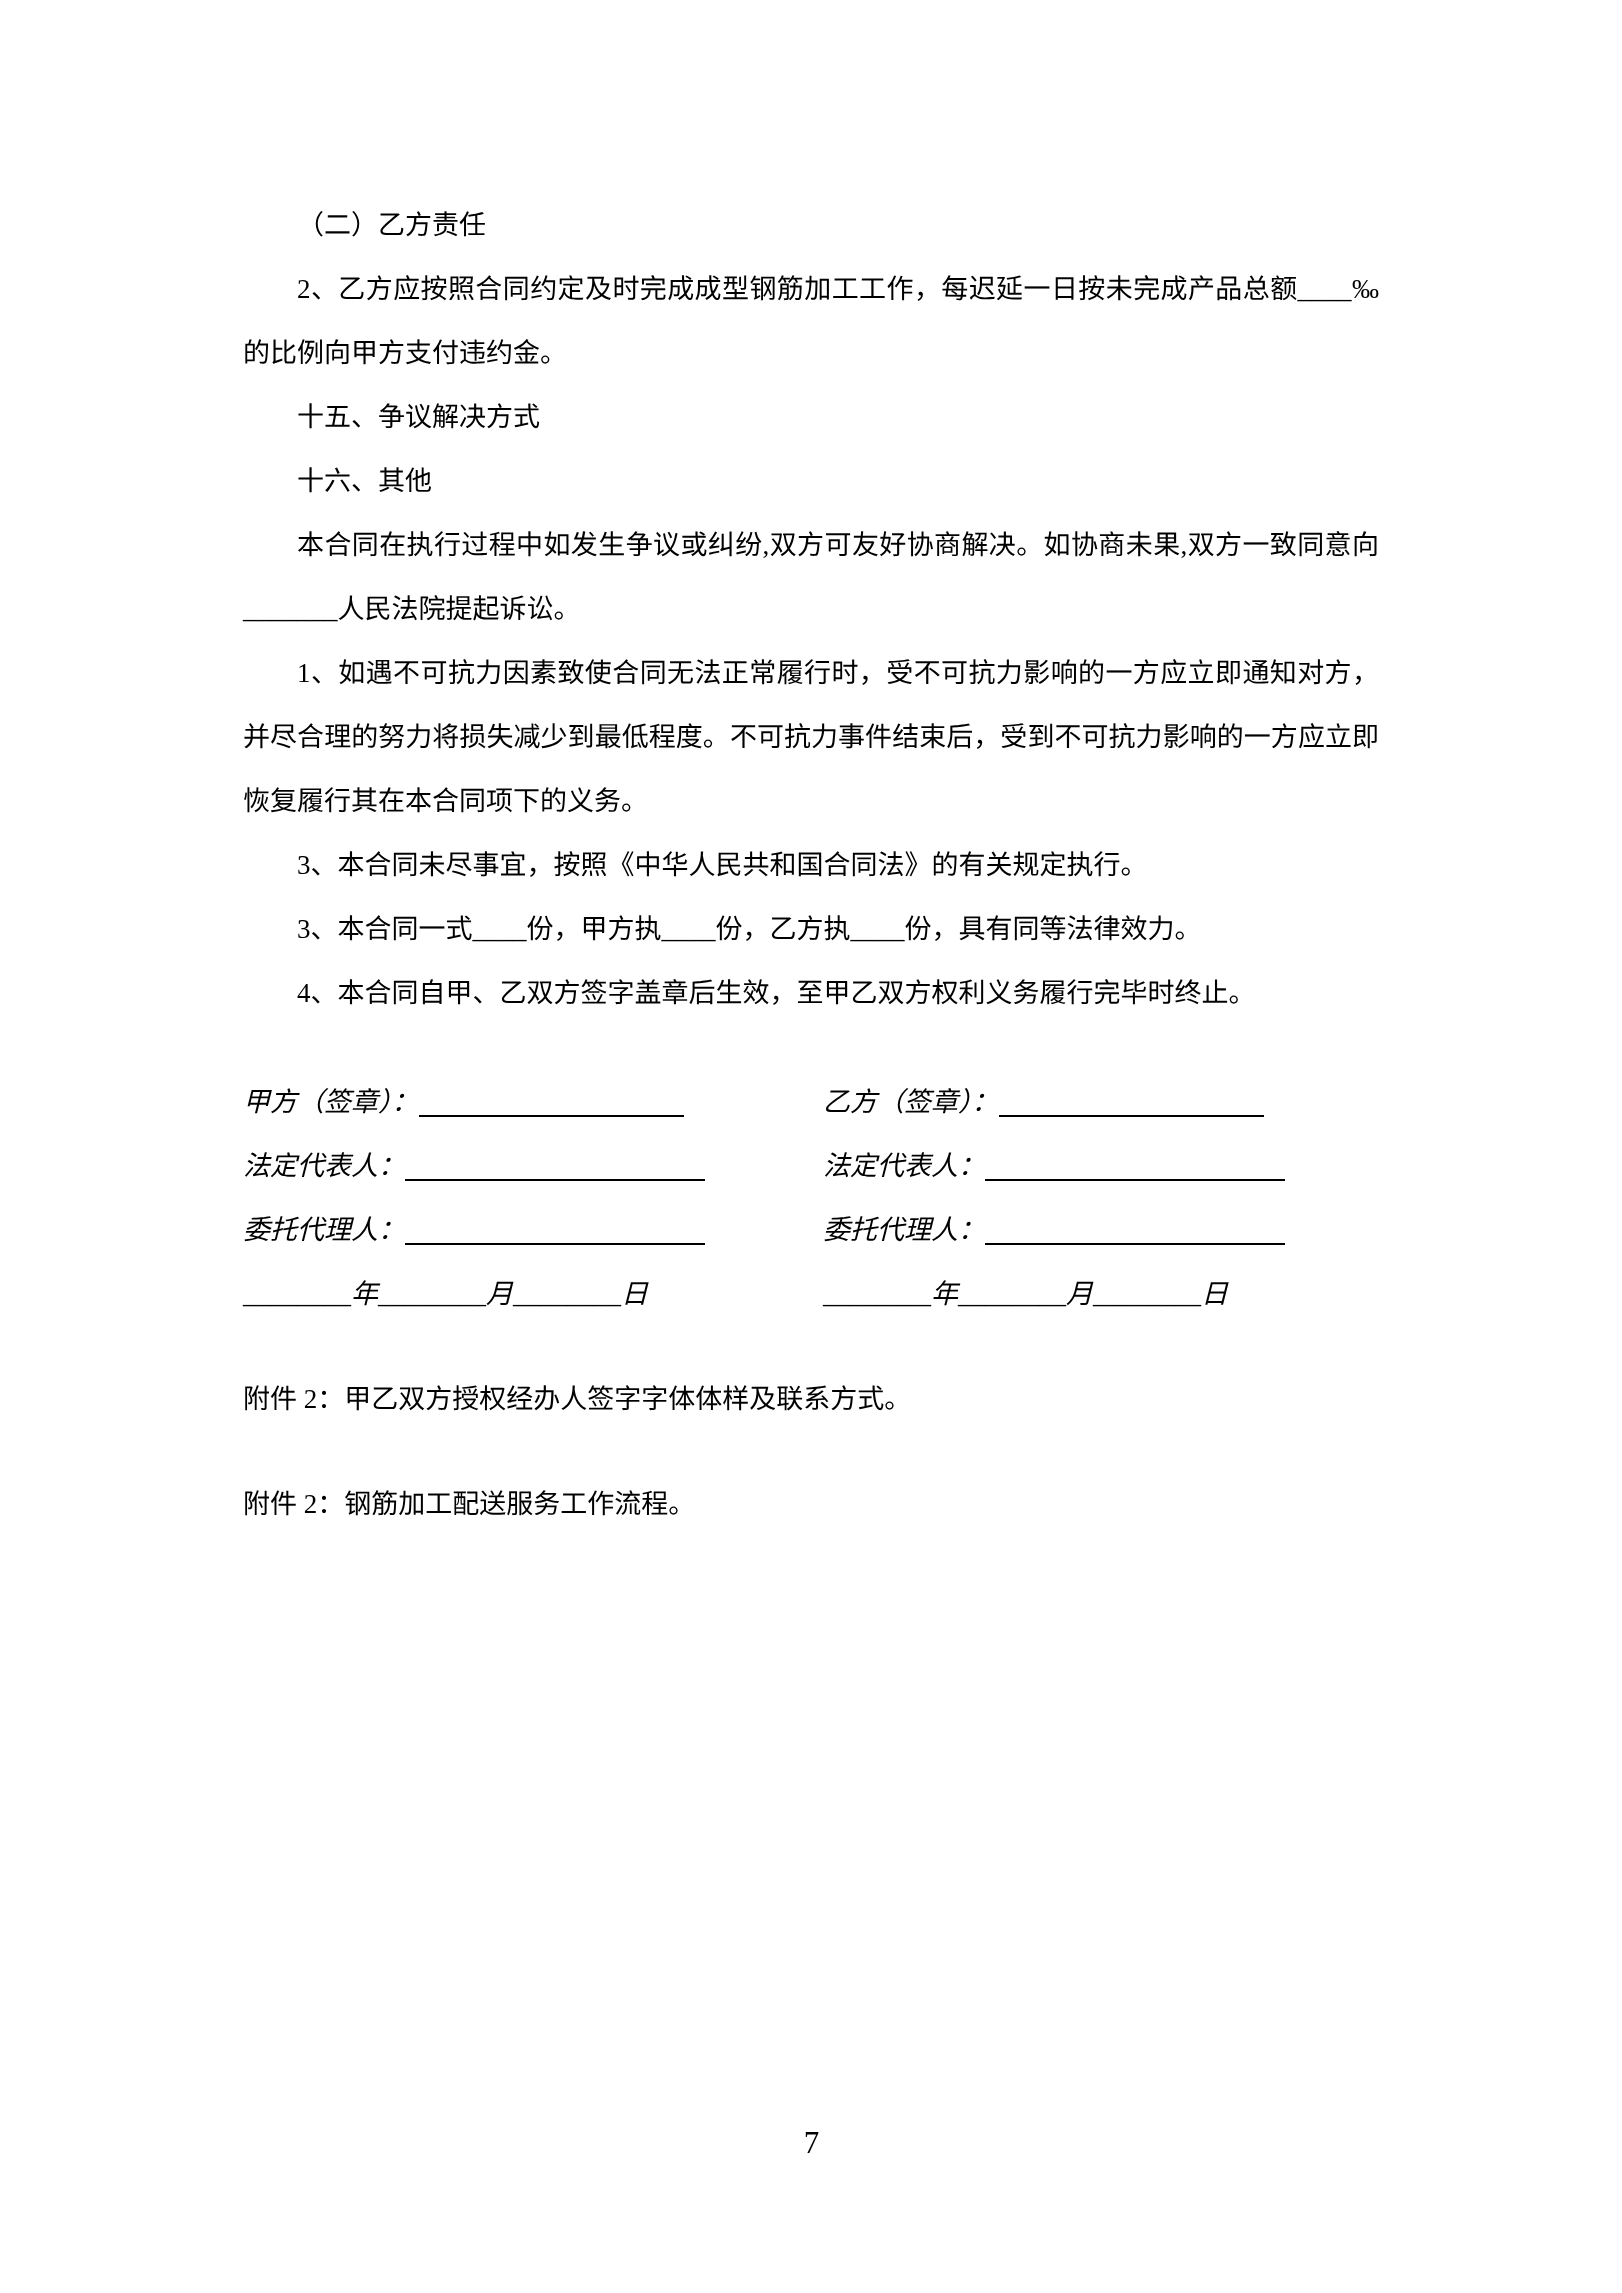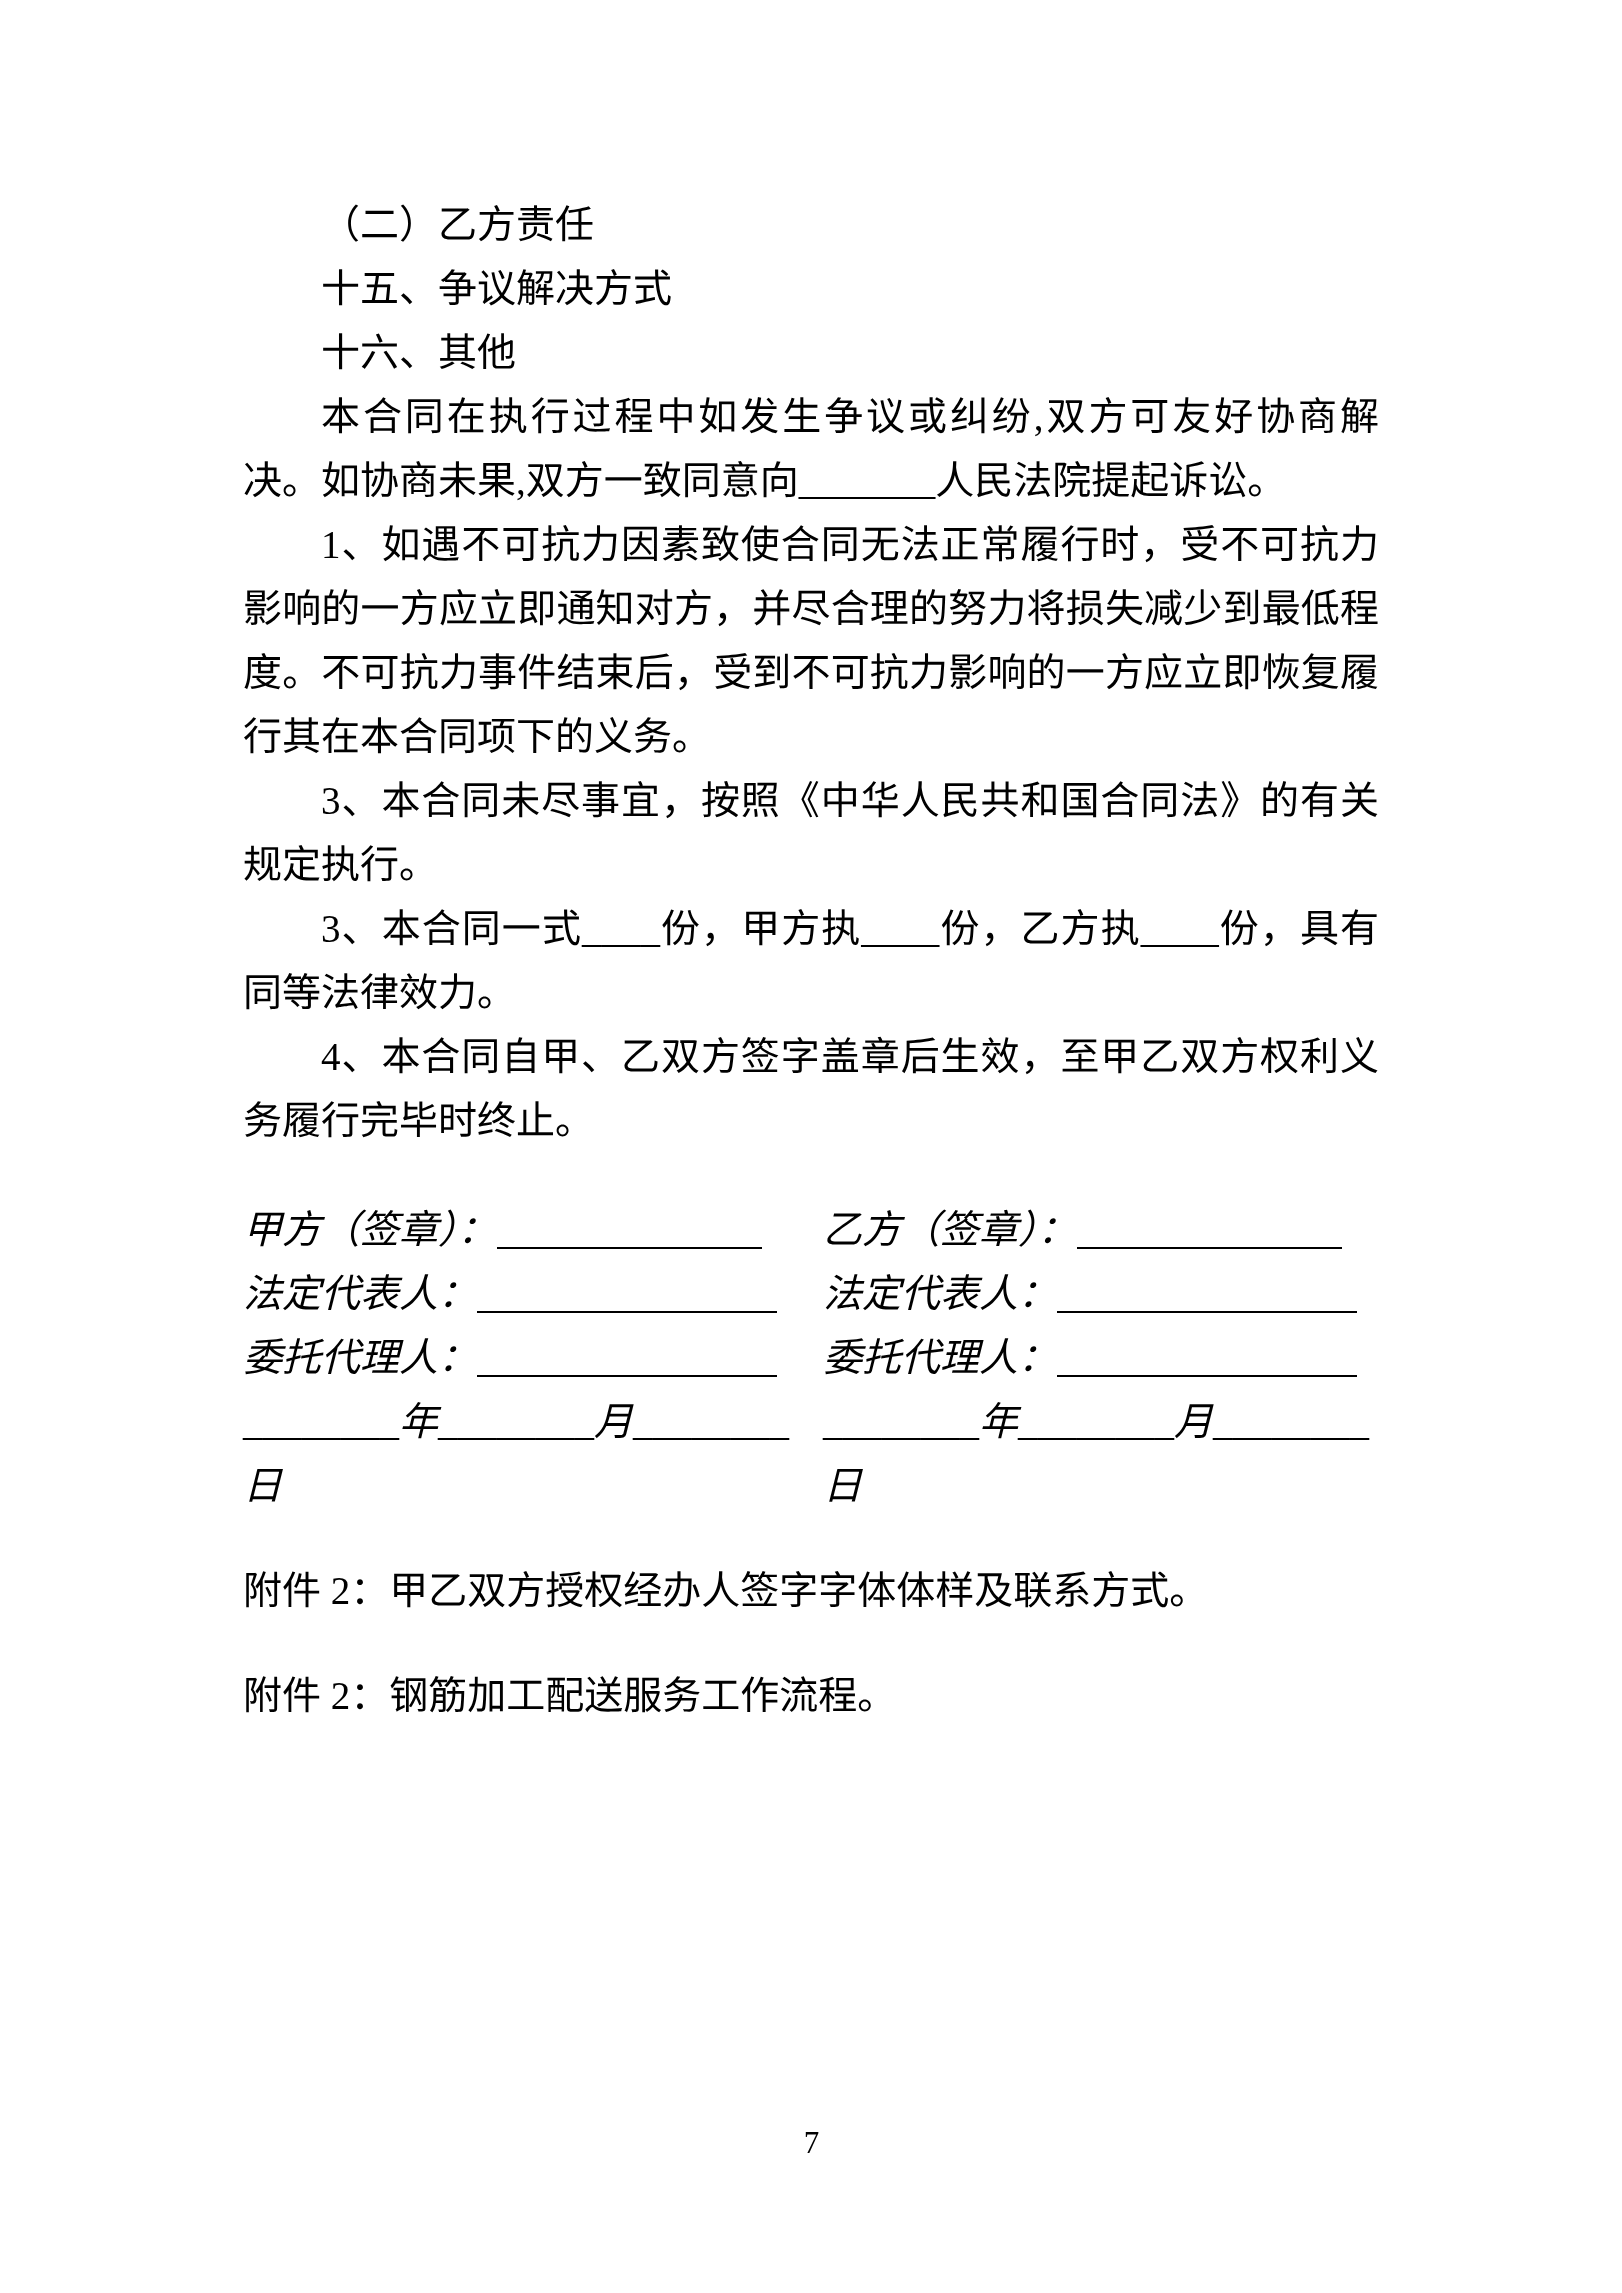--- a/index.html
+++ b/index.html
@@ -14,21 +14,21 @@
     background: #ffffff;
     color: #000000;
     font-family: "Liberation Serif", "DejaVu Serif", serif;
     overflow: hidden;
   }
   .content {
     position: absolute;
     left: 243px;
     top: 193px;
     width: 1136px;
-    font-size: 39px;
+    font-size: 27px;
     line-height: 64px;
   }
   p.para {
     margin: 0;
     text-align: justify;
     text-indent: 2em;
   }
   
   .sig-block {
     margin-top: 45px;
@@ -71,20 +71,21 @@
     font-size: 31px;
   }
 </style>
 </head>
 <body>
 
 <div class="page">
   <div class="content">
 
     <p class="para">（二）乙方责任</p>
+    <p class="para">2、乙方应按照合同约定及时完成成型钢筋加工工作，每迟延一日按未完成产品总额____‰的比例向甲方支付违约金。</p>
     <p class="para">十五、争议解决方式</p>
     <p class="para">十六、其他</p>
     <p class="para">本合同在执行过程中如发生争议或纠纷,双方可友好协商解决。如协商未果,双方一致同意向_______人民法院提起诉讼。</p>
     <p class="para">1、如遇不可抗力因素致使合同无法正常履行时，受不可抗力影响的一方应立即通知对方，并尽合理的努力将损失减少到最低程度。不可抗力事件结束后，受到不可抗力影响的一方应立即恢复履行其在本合同项下的义务。</p>
     <p class="para">3、本合同未尽事宜，按照《中华人民共和国合同法》的有关规定执行。</p>
     <p class="para">3、本合同一式____份，甲方执____份，乙方执____份，具有同等法律效力。</p>
     <p class="para">4、本合同自甲、乙双方签字盖章后生效，至甲乙双方权利义务履行完毕时终止。</p>
 
     <div class="sig-block">
       <div class="sig-row">

